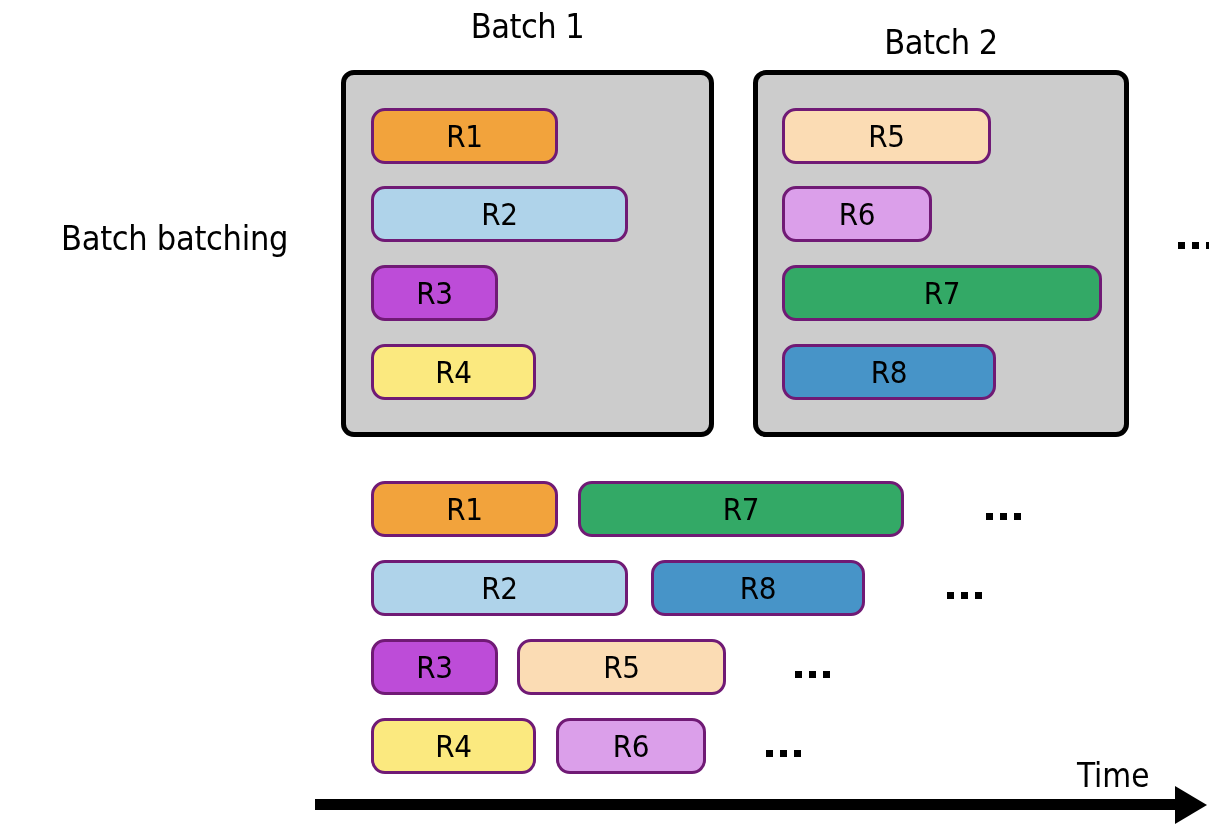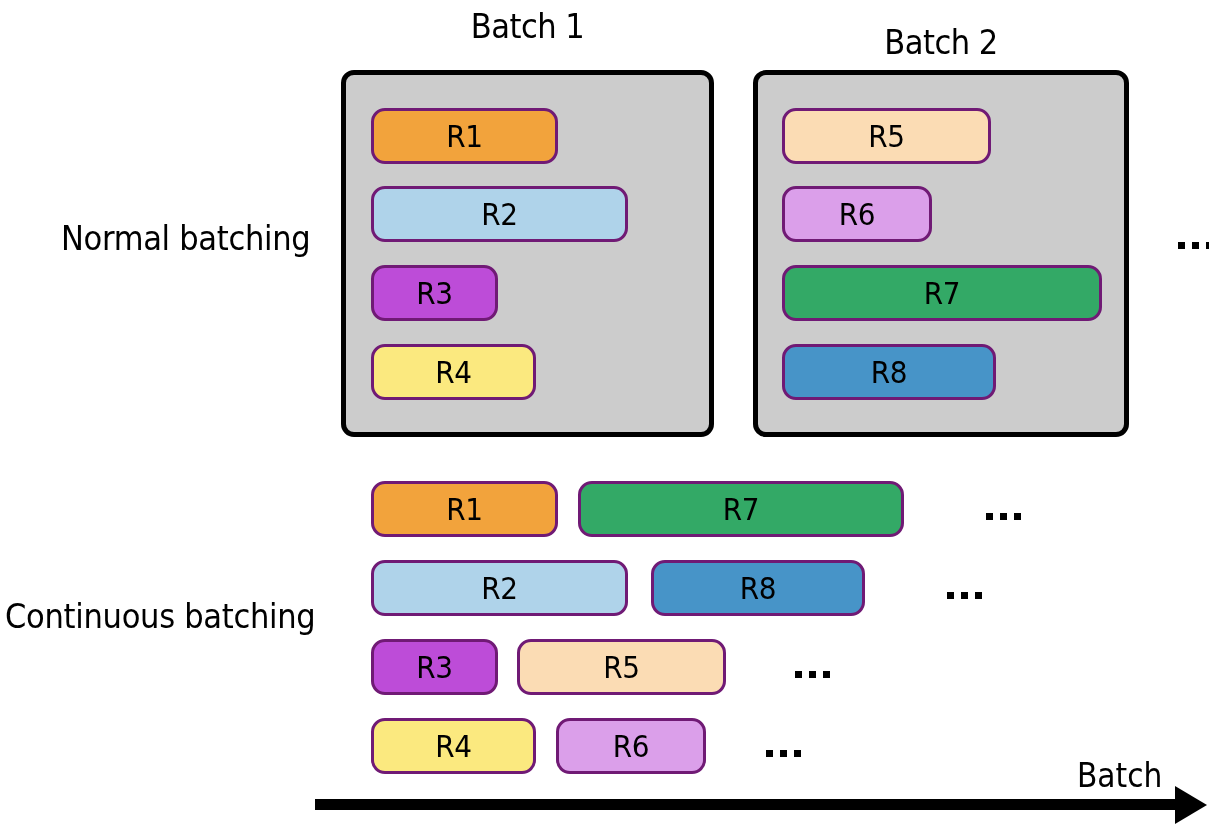--- a/index.html
+++ b/index.html
@@ -109,22 +109,21 @@
   }
 </style>
 </head>
 <body>
 
 <div id="stage">
 
   <div class="batch-title" style="left:341px; top:6px; width:373px;">Batch 1</div>
   <div class="batch-title" style="left:753px; top:6px; width:376px;margin-top:16px;">Batch 2</div>
 
-  <div class="row-label" style="left:61px; top:218px;">Normal batching</div>
-  <div class="row-label" style="left:5px; top:596px;">Continuous batching</div>
+  <div class="row-label" style="left:61px; top:218px;">Batch batching</div>
 
   <div id="normal-layer">
       <div class="batch-box" style="left: 341px; top: 70px; width: 373px; height: 367px;"></div>
       <div class="bar" style="left: 371px; top: 108px; width: 187px; height: 56px; background: rgb(242, 163, 60);">
         <span>R1</span>
       </div>
       <div class="bar" style="left: 371px; top: 186px; width: 257px; height: 56px; background: rgb(175, 211, 234);">
         <span>R2</span>
       </div>
       <div class="bar" style="left: 371px; top: 265px; width: 127px; height: 56px; background: rgb(189, 76, 216);">
@@ -197,15 +196,15 @@
         <i></i>
         <i></i>
         <i></i>
       </div>
     </div>
 
   <div class="axis">
     <div class="axis-line" id="axis-line" style="left: 315px; top: 799px; width: 860px; height: 11px;"></div>
     <div class="axis-head" id="axis-head" style="left: 1175px; top: 785.5px;"></div>
   </div>
-  <div class="time-label" id="time-label" style="left: 1077px; top: 757px;">Batch</div>
+  <div class="time-label" id="time-label" style="left: 1077px; top: 757px;">Time</div>
 
 </div>
 
 </body></html>

